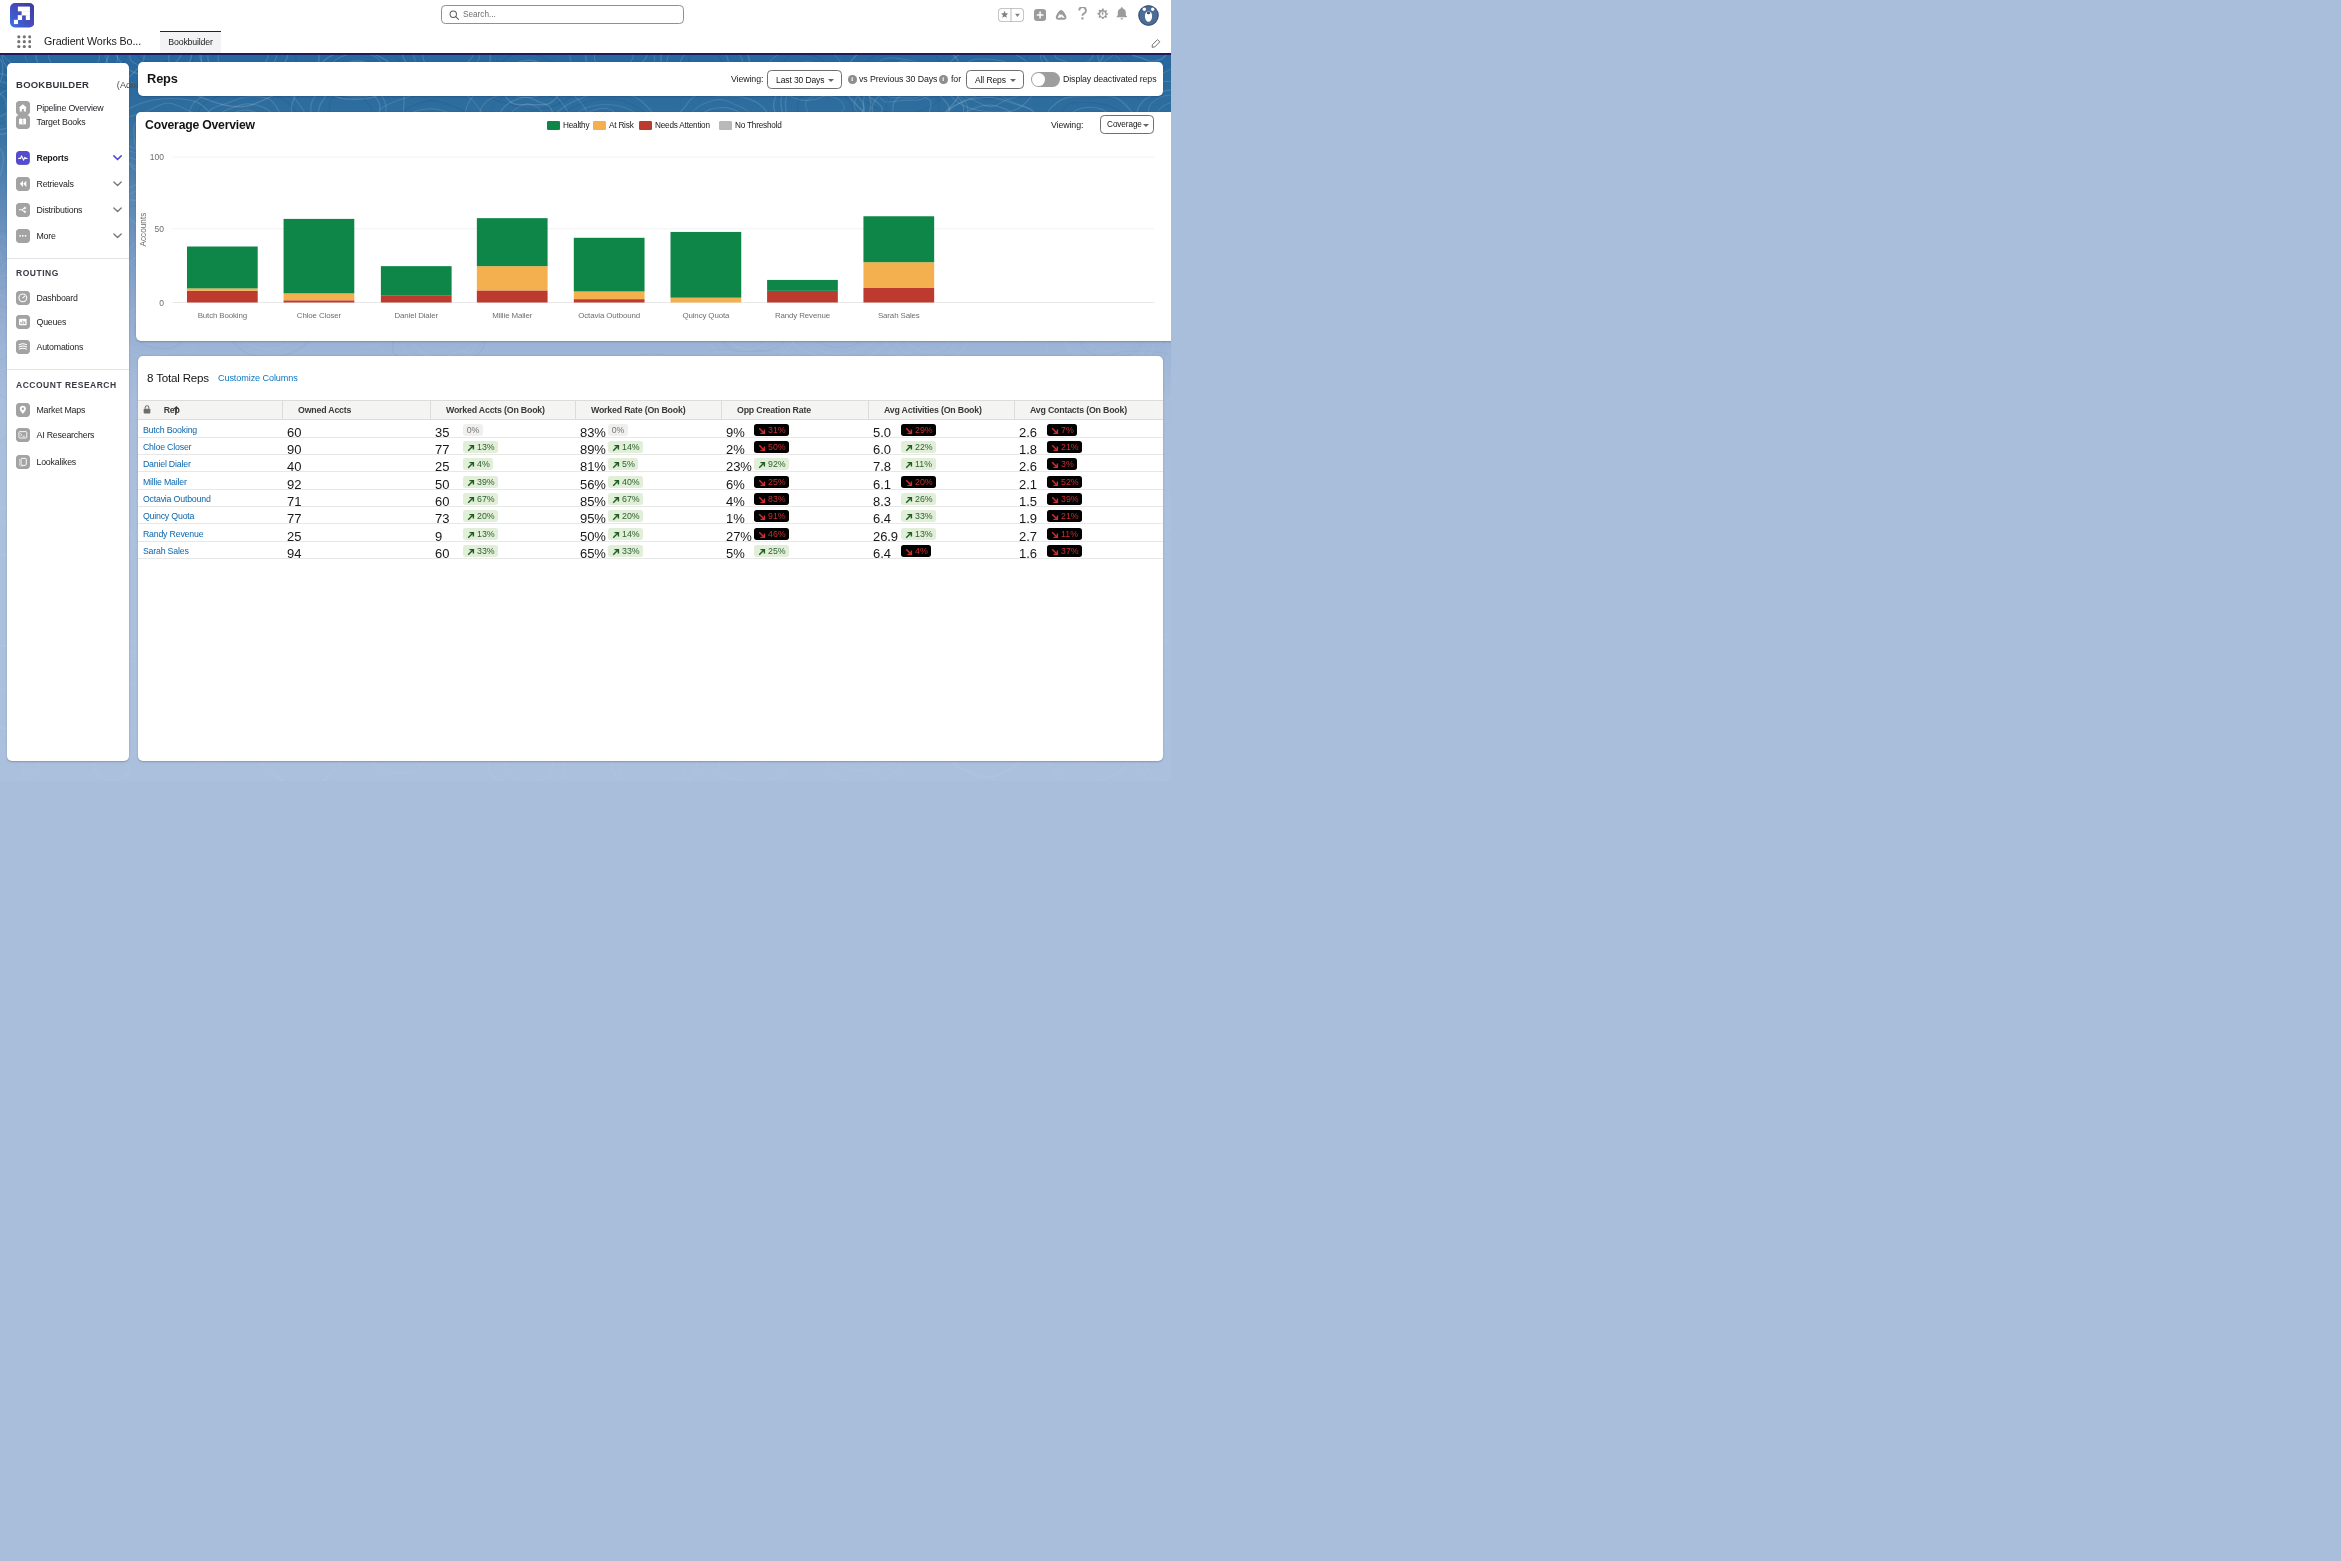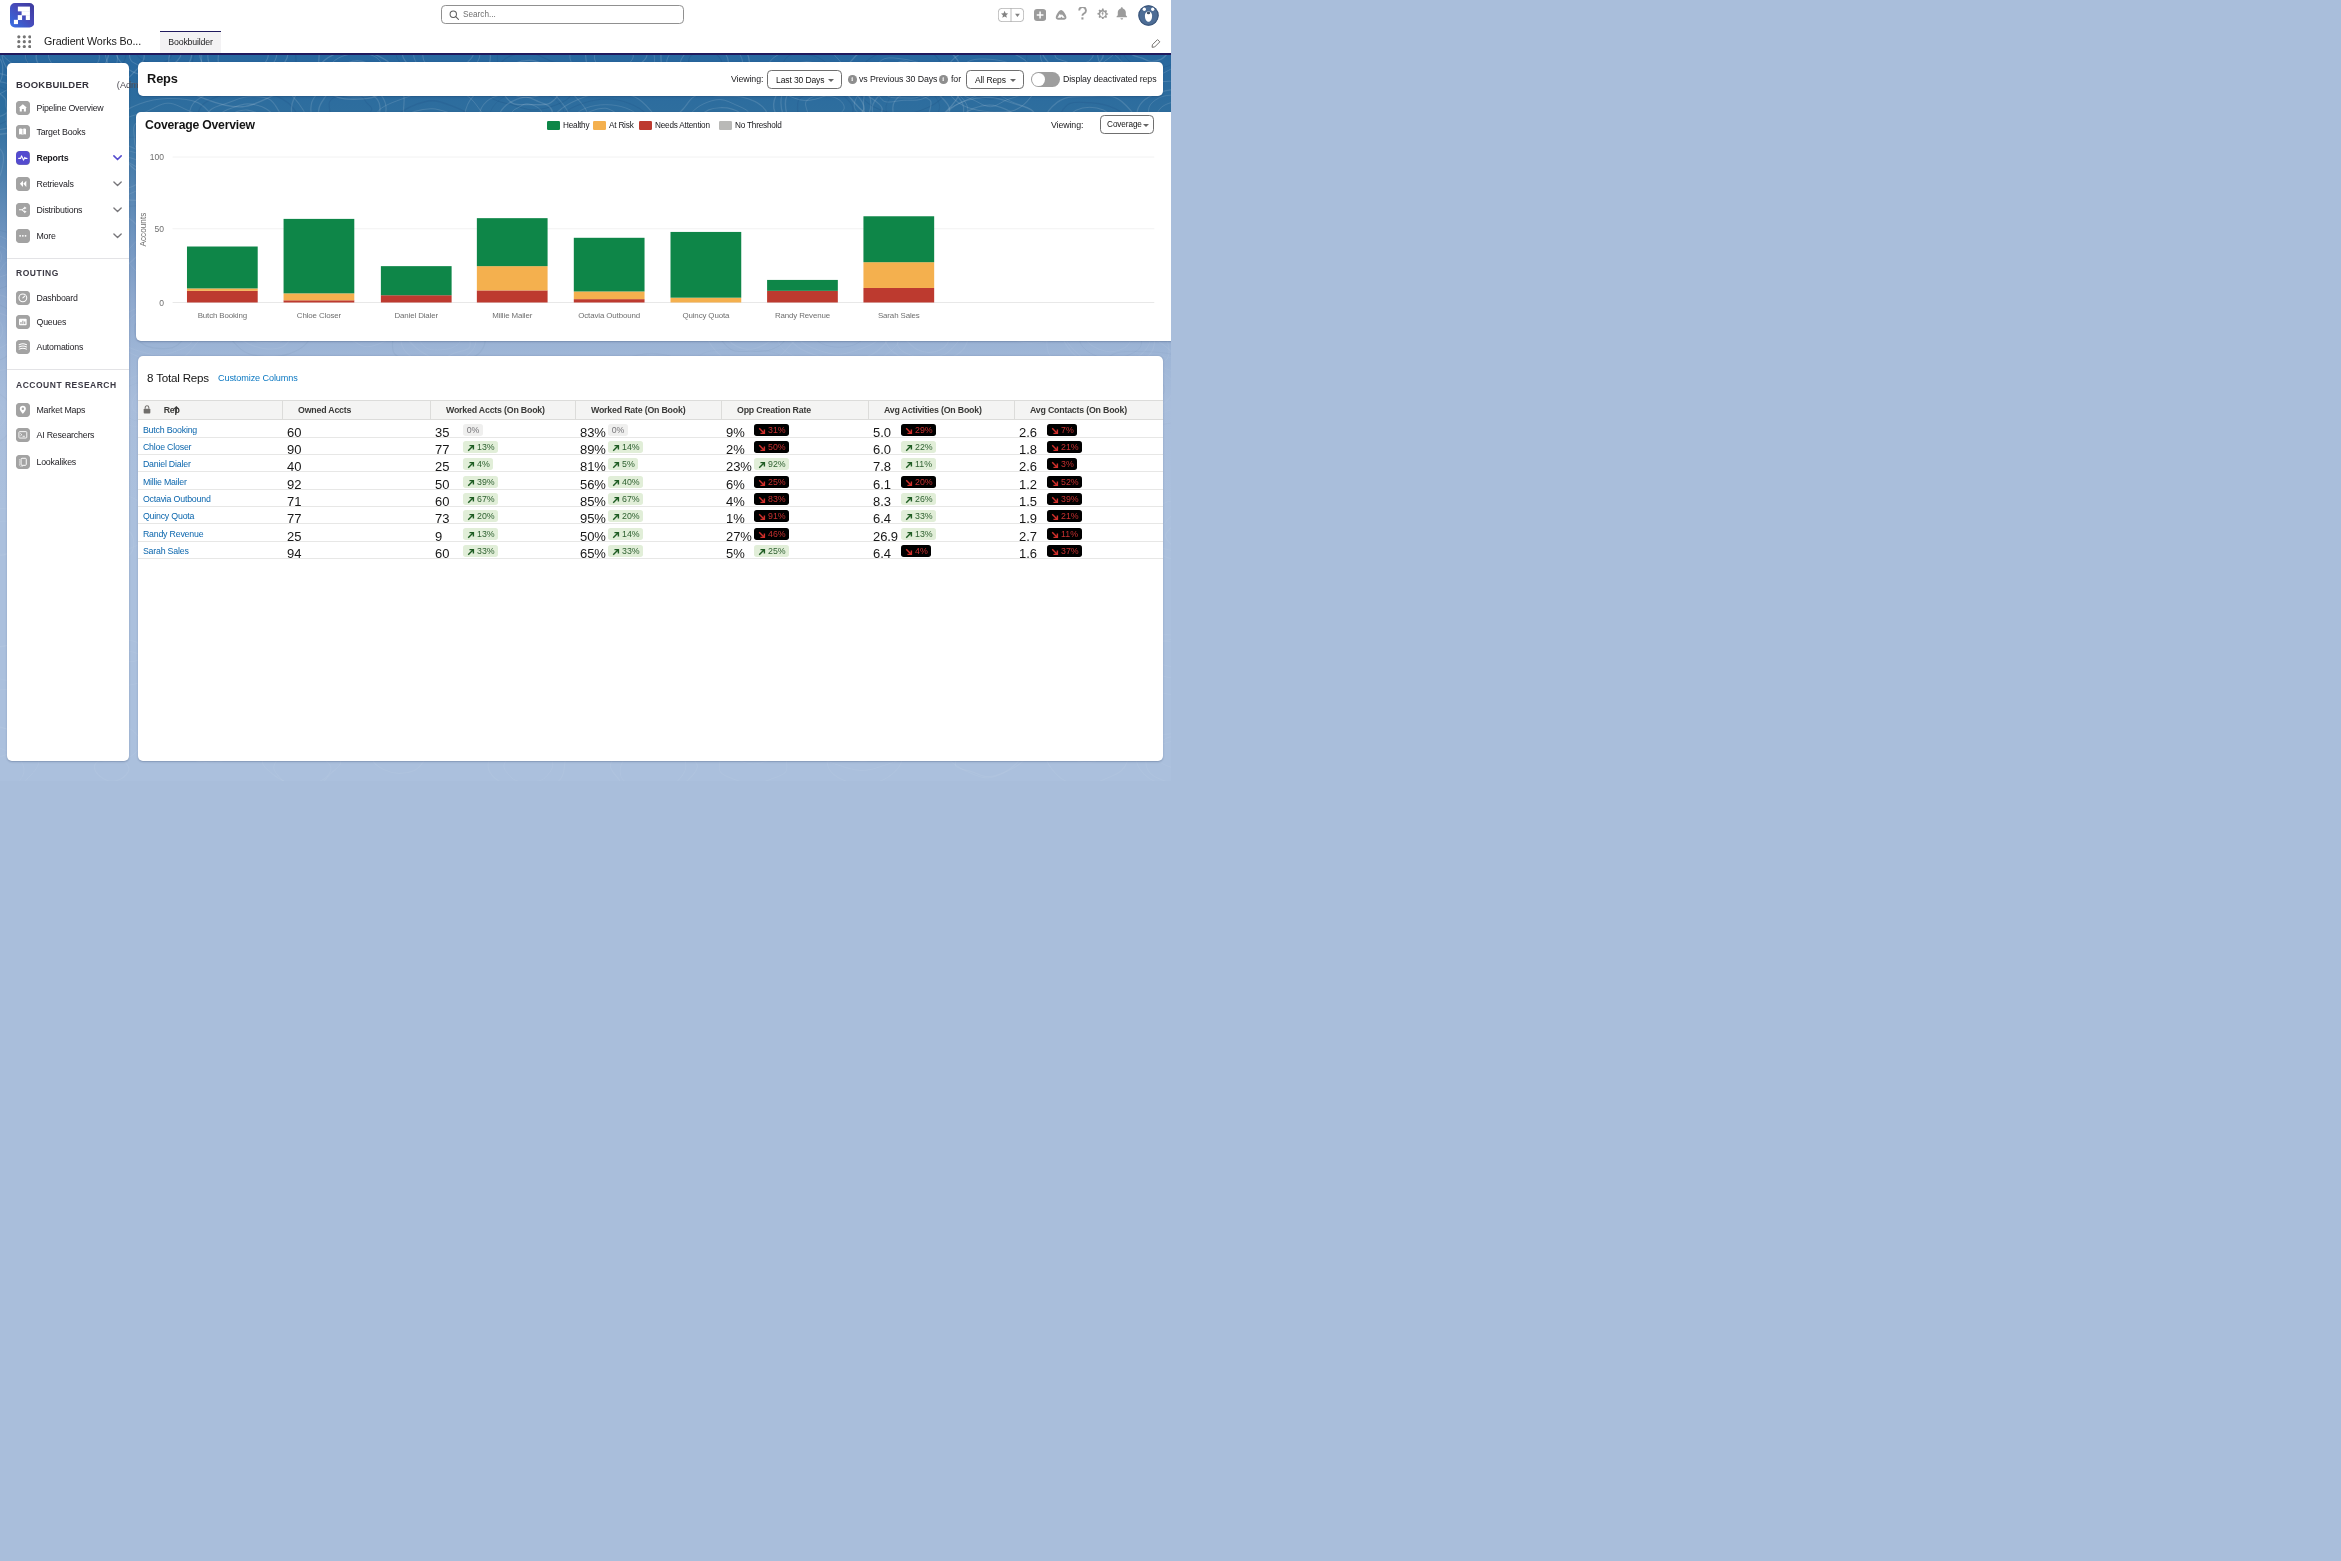--- a/index.html
+++ b/index.html
@@ -595,21 +595,21 @@
 <div id="sidebar" class="card">
   <div class="sbhead" style="top:16px">BOOKBUILDER <small>(Admin)</small></div>
 
   <div class="sbitem" style="top:35px">
     <svg class="ic" viewBox="0 0 22.5 22.5">
         <rect width="22.5" height="22.5" rx="6" fill="#a3a3a3"></rect>
         <path d="M11.25 5.2 L18 11 H16.3 V17.3 H12.9 V13.2 H9.6 V17.3 H6.2 V11 H4.5 Z" fill="#fff"></path>
       </svg>
     <span class="tx">Pipeline Overview</span>
   </div>
-  <div class="sbitem" style="top:59px">
+  <div class="sbitem" style="top:49px">
     <svg class="ic" viewBox="0 0 22.5 22.5">
         <rect width="22.5" height="22.5" rx="6" fill="#a3a3a3"></rect>
         <path d="M5 6.5c2-.9 4.3-.9 5.7.3 1.4-1.2 3.7-1.2 5.7-.3v9.2c-2-.9-4.3-.9-5.7.3-1.4-1.2-3.7-1.2-5.7-.3z" fill="#fff"></path>
         <line x1="11.25" y1="7.2" x2="11.25" y2="16" stroke="#9a9a9a" stroke-width="1.1"></line>
       </svg>
     <span class="tx">Target Books</span>
   </div>
   <div class="sbitem" style="top:85px">
     <svg class="ic" viewBox="0 0 22.5 22.5">
         <rect width="22.5" height="22.5" rx="6" fill="#544bcf"></rect>
@@ -906,21 +906,21 @@
           <path d="M2 11 L9.6 3.4 M4 2.6 H10.4 V9" fill="none" stroke="#1e5c22" stroke-width="2.3"></path>
         </svg>40%</span>
       <span class="cell" style="left:588px">6%</span>
       <span class="badge brd" style="left:616px"><svg width="8" height="8" viewBox="0 0 13 13">
           <path d="M2 2 L9.6 9.6 M10.4 4 V10.4 H4" fill="none" stroke="#d12f2b" stroke-width="2.3"></path>
         </svg>25%</span>
       <span class="cell" style="left:735px">6.1</span>
       <span class="badge brd" style="left:763px"><svg width="8" height="8" viewBox="0 0 13 13">
           <path d="M2 2 L9.6 9.6 M10.4 4 V10.4 H4" fill="none" stroke="#d12f2b" stroke-width="2.3"></path>
         </svg>20%</span>
-      <span class="cell" style="left:881px">1.2</span>
+      <span class="cell" style="left:881px">2.1</span>
       <span class="badge brd" style="left:909px"><svg width="8" height="8" viewBox="0 0 13 13">
           <path d="M2 2 L9.6 9.6 M10.4 4 V10.4 H4" fill="none" stroke="#d12f2b" stroke-width="2.3"></path>
         </svg>52%</span>
     </div>
 <div class="trow" style="top:134px">
       <span class="rep">Octavia Outbound</span>
       <span class="cell" style="left:149px">71</span>
       <span class="cell" style="left:297px">60</span>
       <span class="badge bgn" style="left:325px"><svg width="8" height="8" viewBox="0 0 13 13">
           <path d="M2 11 L9.6 3.4 M4 2.6 H10.4 V9" fill="none" stroke="#1e5c22" stroke-width="2.3"></path>

